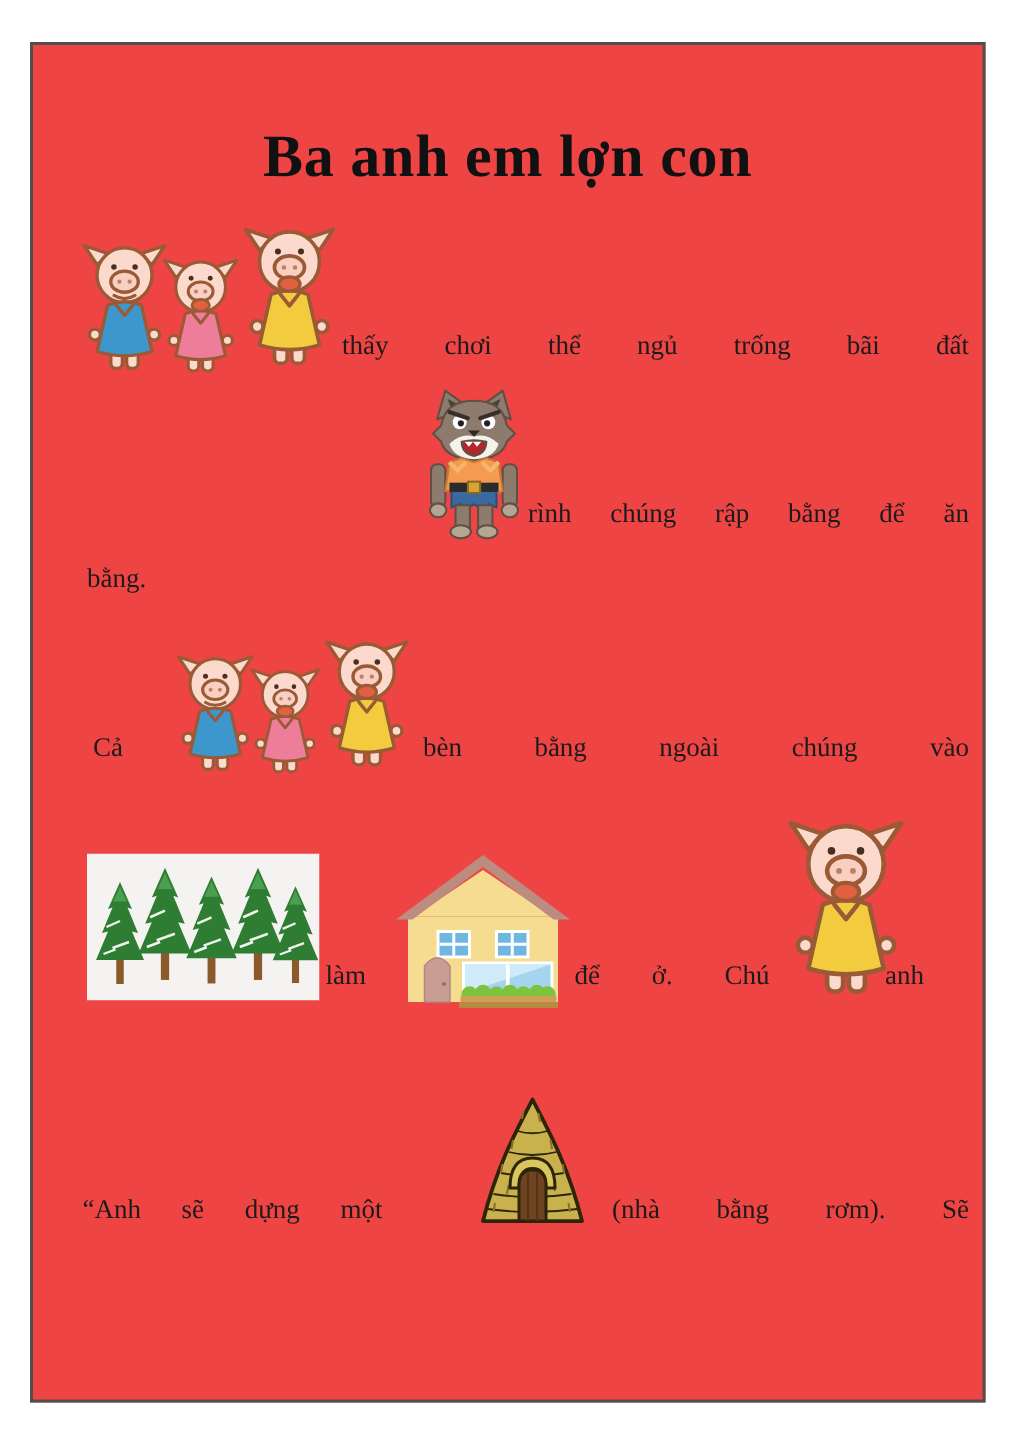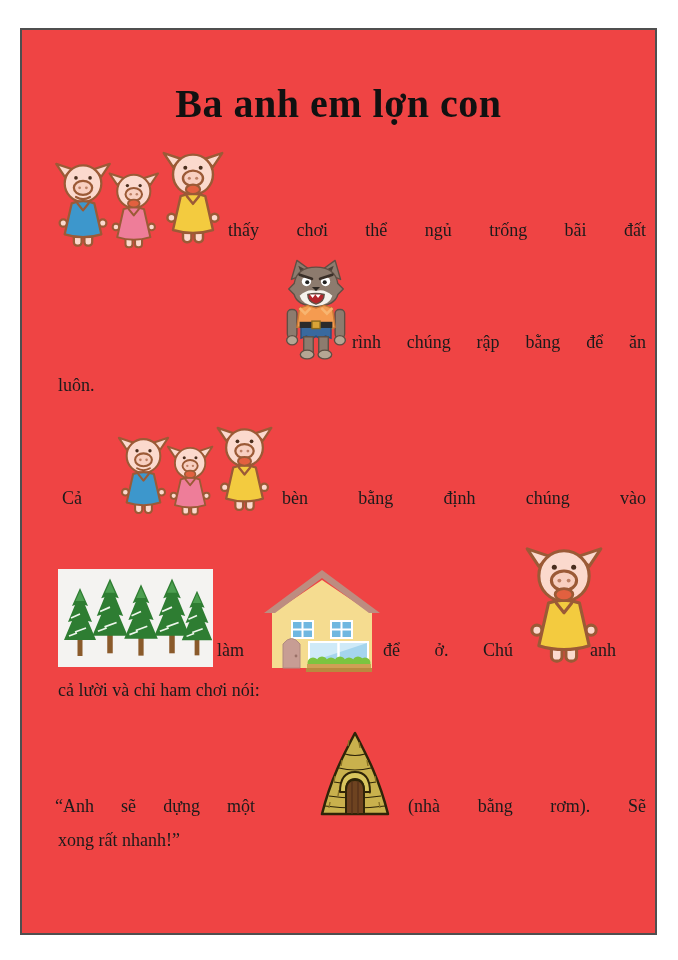--- a/index.html
+++ b/index.html
@@ -186,30 +186,30 @@
       <use href="#wolf"></use>
     </svg>
   <span class="t spread" style="left:330px;right:9px;top:302px">
       <span>rình</span>
       <span>chúng</span>
       <span>rập</span>
       <span>bằng</span>
       <span>để</span>
       <span>ăn</span>
     </span>
-  <span class="t" style="left:36px;top:345px">luôn.</span>
+  <span class="t" style="left:36px;top:345px">bằng.</span>
 
   <svg class="img" style="left:93px;top:394px;width:158px;height:95px" viewBox="0 0 122 72">
       <use href="#three-pigs"></use>
     </svg>
   <span class="t" style="left:40px;top:458px">Cả</span>
   <span class="t spread" style="left:260px;right:9px;top:458px">
       <span>bèn</span>
       <span>bằng</span>
-      <span>định</span>
+      <span>ngoài</span>
       <span>chúng</span>
       <span>vào</span>
     </span>
 
   <svg class="img" style="left:36px;top:539px;width:155px;height:98px" viewBox="0 0 155 98">
       <use href="#forest"></use>
     </svg>
   <svg class="img" style="left:240px;top:534px;width:121px;height:109px" viewBox="0 0 121 109">
       <use href="#house"></use>
     </svg>
@@ -218,32 +218,30 @@
         <use href="#pig-open" style="--dress:#f3cb3f"></use>
       </g>
   </svg>
   <span class="t" style="left:195px;top:610px">làm</span>
   <span class="t spread" style="left:361px;top:610px;width:130px">
       <span>để</span>
       <span>ở.</span>
       <span>Chú</span>
     </span>
   <span class="t" style="left:568px;top:610px">anh</span>
-  <span class="t" style="left:36px;top:650px">cả lười và chỉ ham chơi nói:</span>
 
   <svg class="img" style="left:287px;top:700px;width:92px;height:89px" viewBox="0 0 92 89">
       <use href="#hut"></use>
     </svg>
   <span class="t spread" style="left:33px;top:766px;width:200px">
       <span>“Anh</span>
       <span>sẽ</span>
       <span>dựng</span>
       <span>một</span>
     </span>
   <span class="t spread" style="left:386px;right:9px;top:766px">
       <span>(nhà</span>
       <span>bằng</span>
       <span>rơm).</span>
       <span>Sẽ</span>
     </span>
-  <span class="t" style="left:36px;top:800px">xong rất nhanh!”</span>
 
 </div>
 
 </body></html>

